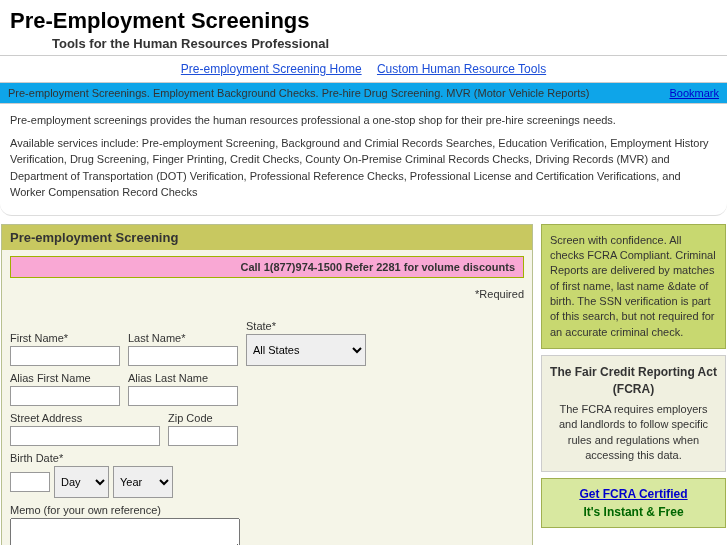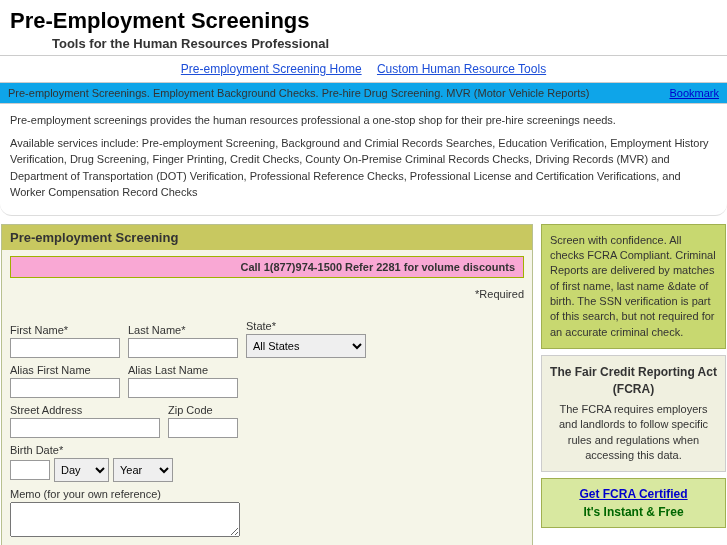--- a/index.html
+++ b/index.html
@@ -25,21 +25,21 @@
     #form-panel-header { background: #c8c860; padding: 5px 8px; font-size: 13px; font-weight: bold; color: #333; }
     #form-panel-promo { background: #f9a8d4; border: 1px solid #a0b000; margin: 6px 8px; padding: 4px 8px; font-size: 11px; font-weight: bold; color: #333; text-align: right; }
 
     #form-body { padding: 4px 8px 8px 8px; }
     #required-note { text-align: right; font-size: 11px; color: #333; margin-bottom: 20px; }
 
     .form-row { display: flex; gap: 8px; margin-bottom: 6px; align-items: flex-end; }
     .form-group { display: flex; flex-direction: column; }
     .form-group label { font-size: 11px; color: #333; margin-bottom: 2px; }
     .form-group input[type="text"] { border: 1px solid #999; padding: 2px 3px; font-size: 11px; height: 20px; }
-    .form-group select { border: 1px solid #999; padding: 1px 2px; font-size: 11px; height: 24px; }
+    .form-group select { border: 1px solid #999; padding: 1px 2px; font-size: 11px; height: 32px; }
 
     #right-panel { width: 185px; display: flex; flex-direction: column; gap: 6px; }
     #fcra-info { background: #c8d870; border: 1px solid #a0b050; padding: 8px; font-size: 11px; color: #333; line-height: 1.4; }
     #fcra-act { background: #f0f0e0; border: 1px solid #ccc; padding: 8px; font-size: 11px; color: #333; line-height: 1.4; text-align: center; }
     #fcra-act .title { font-weight: bold; font-size: 12px; margin-bottom: 4px; }
     #fcra-certified { background: #d8e8a0; border: 1px solid #a0b050; padding: 6px 8px; text-align: center; font-size: 12px; font-weight: bold; color: #006600; line-height: 1.5; }
     #fcra-certified a { color: #0000cc; text-decoration: underline; }
 
     .state-select { width: 120px; }
     .name-input { width: 110px; }

